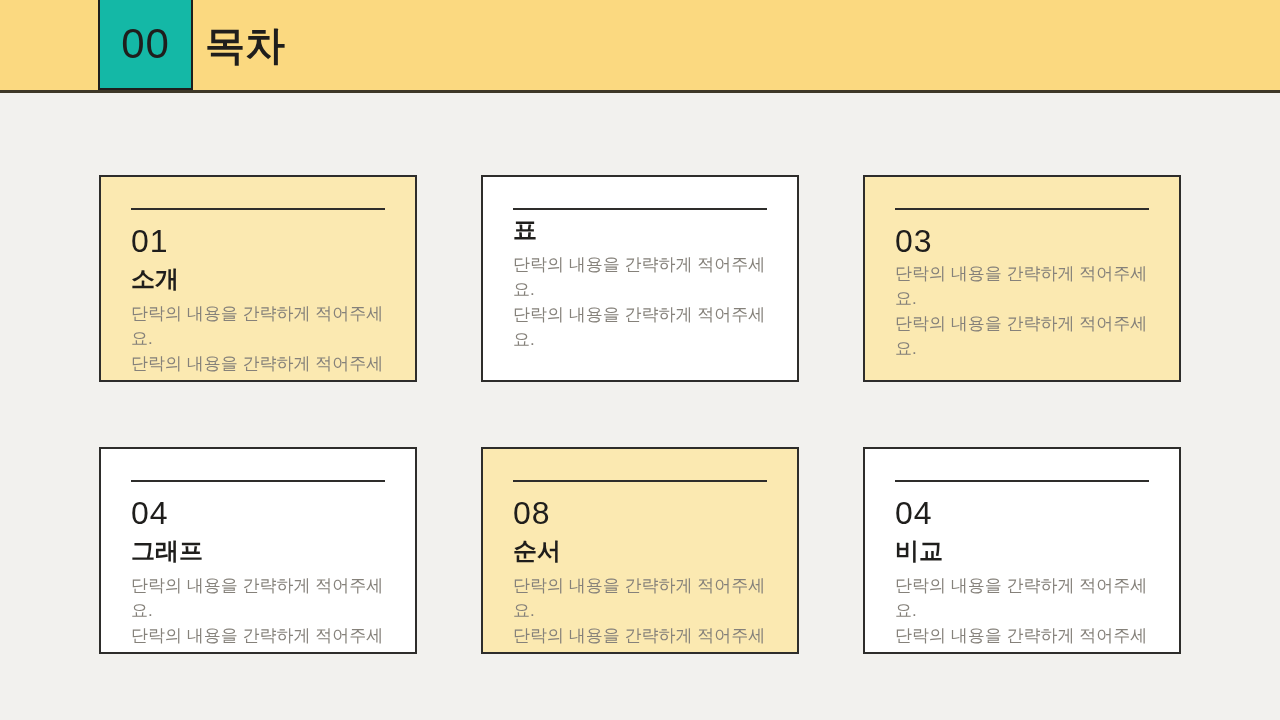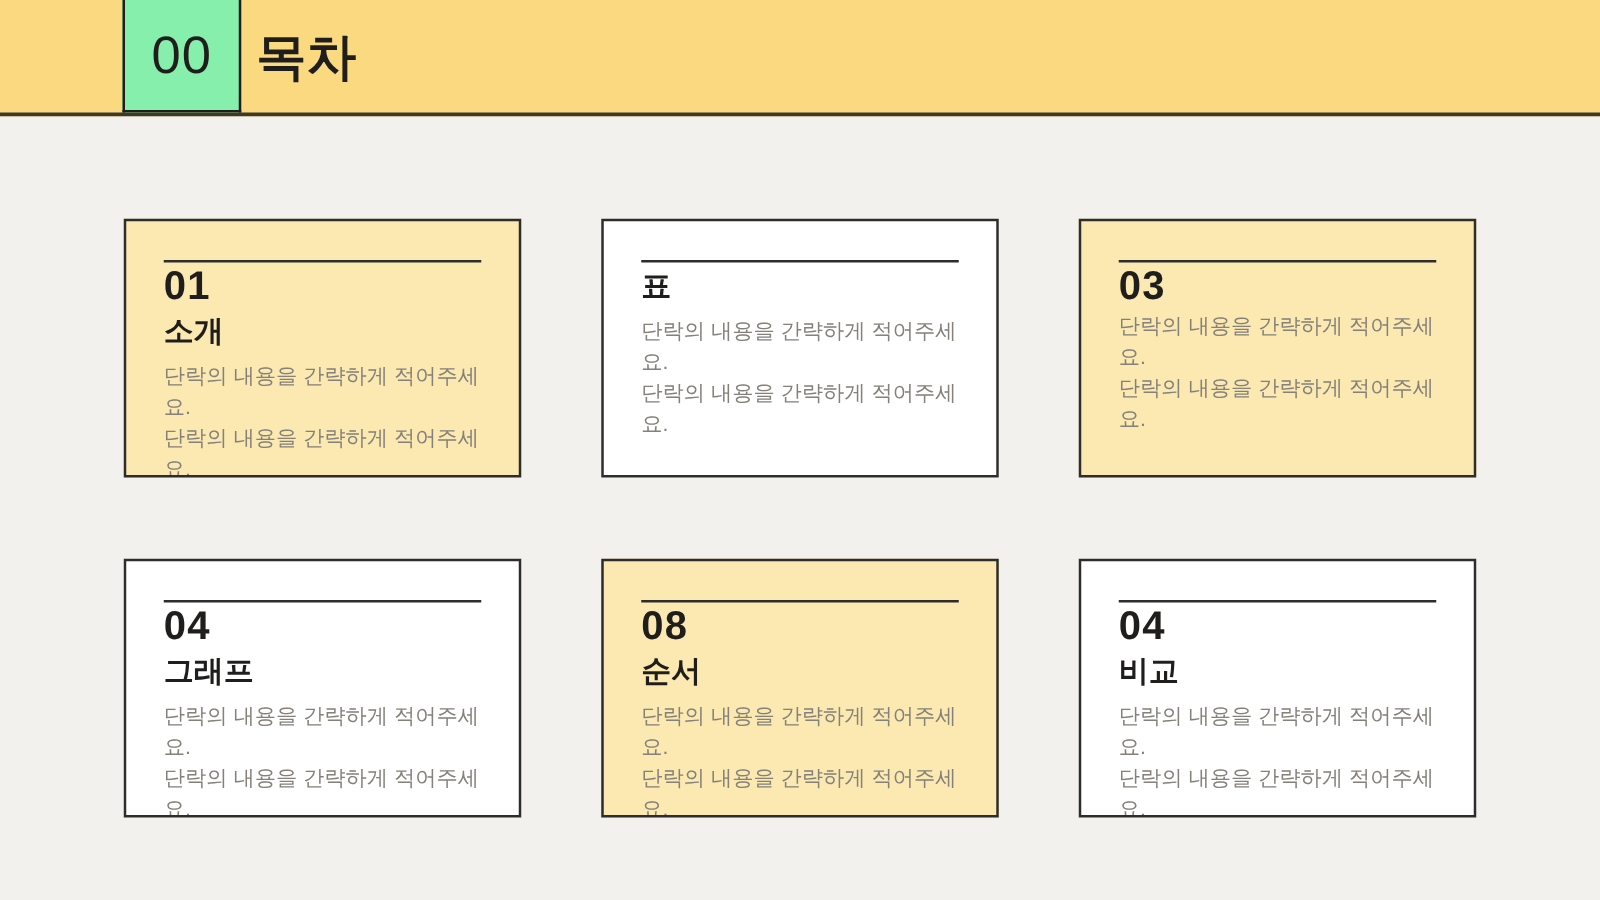--- a/index.html
+++ b/index.html
@@ -28,21 +28,21 @@
   
   .header{
     position:absolute;left:0;top:0;
     width:1280px;height:93px;
     background:var(--header-bg);
     border-bottom:3px solid var(--header-rule);
   }
   .header-num-box{
     position:absolute;left:98px;top:0;
     width:95px;height:90px;
-    background:#86efac;
+    background:#14b8a6;
     border-left:2px solid var(--text-dark);
     border-right:2px solid var(--text-dark);
     border-bottom:2px solid var(--text-dark);
     display:flex;align-items:center;justify-content:center;
   }
   .header-num{
     font-size:42px;
     font-weight:400;
     color:var(--text-dark);
     letter-spacing:1px;
@@ -68,22 +68,23 @@
     overflow:hidden;
   }
   .card[data-variant="yellow"]{background:var(--card-yellow);}
   .card[data-variant="white"]{background:var(--card-white);}
   .card-rule{
     height:2px;
     background:var(--border-dark);
     margin-top:31px;
   }
   .card-number{
+    margin-top:13px;
     font-size:32px;
-    font-weight:700;
+    font-weight:400;
     color:var(--text-dark);
     line-height:36px;
     letter-spacing:1px;
   }
   .card-title{
     font-size:24px;
     font-weight:700;
     color:var(--text-dark);
     line-height:40px;
   }

